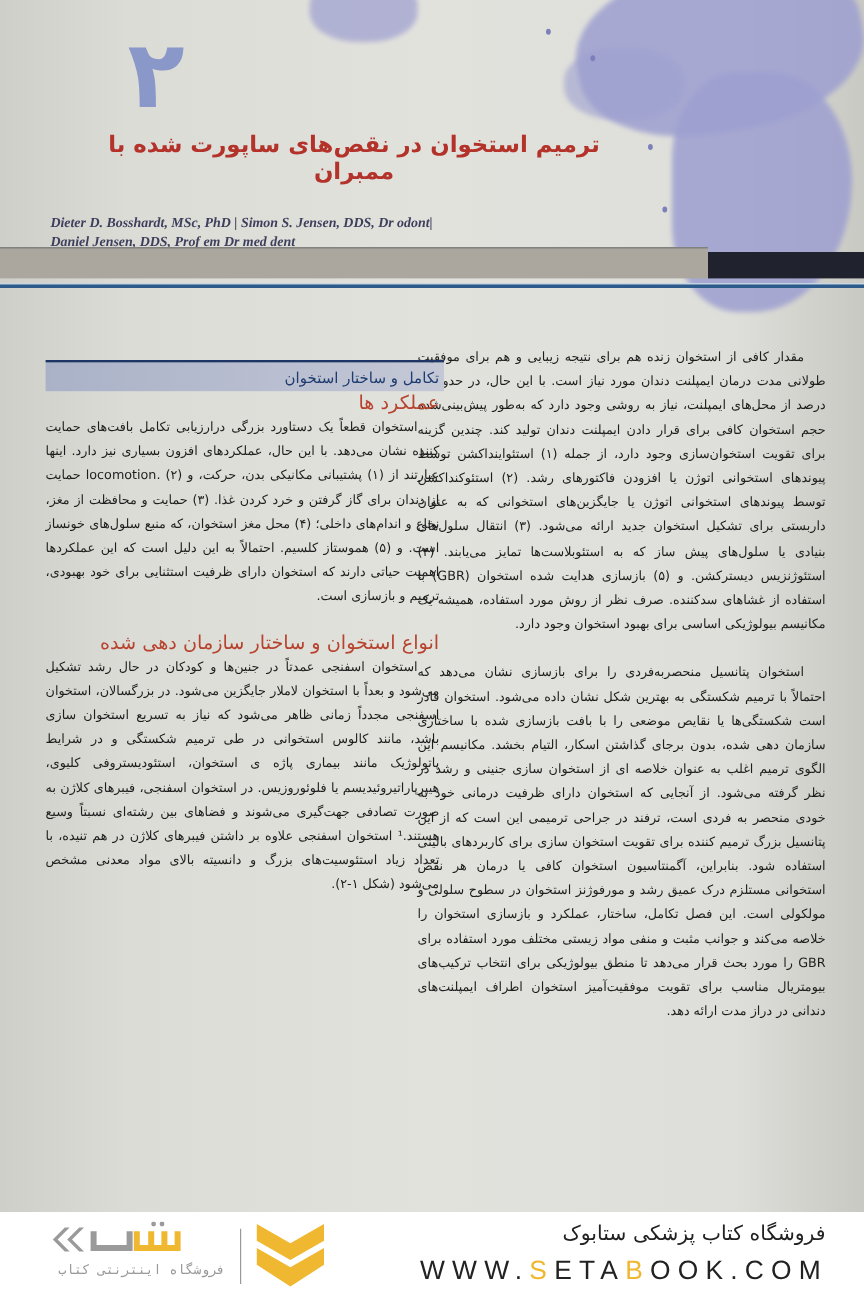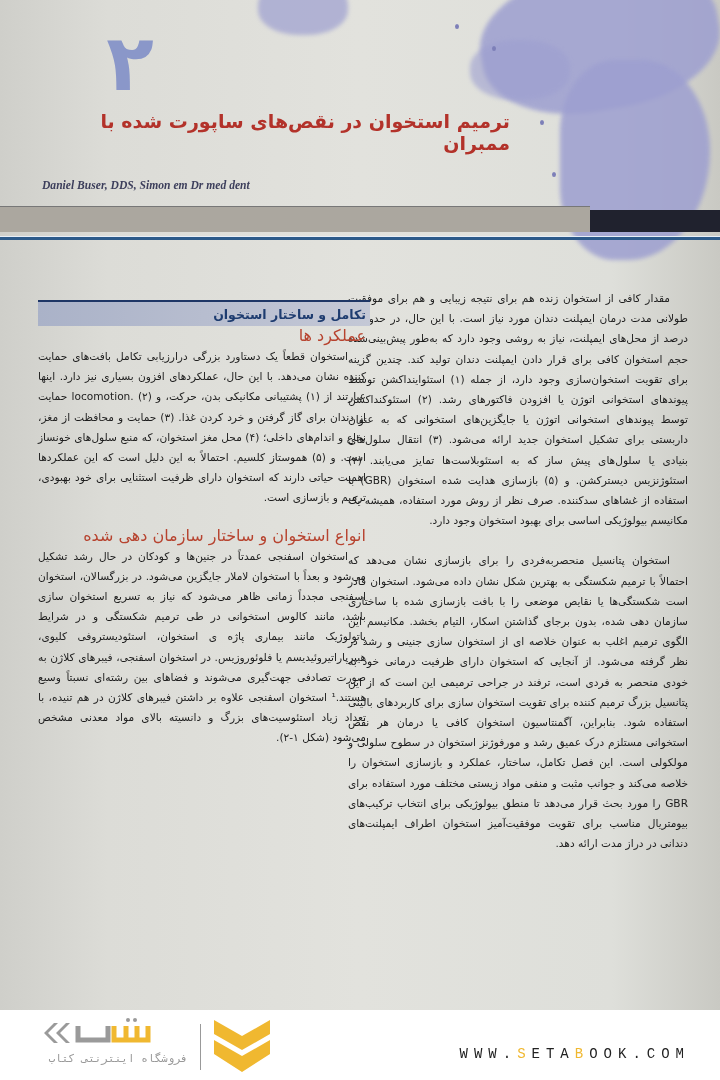--- a/index.html
+++ b/index.html
@@ -18,21 +18,21 @@
   .blob.b3 { left: 258px; top: -20px; width: 90px;  height: 55px;  opacity:.7; }
   .blob.b4 { left: 470px; top: 40px;  width: 100px; height: 60px; opacity:.6;}
   .dot { position:absolute; width:4px; height:5px; border-radius:50%; background:#7d7fb8; }
 
   .chapter-num {
     position: absolute; left: 100px; top: 28px; width: 60px; height: 70px;
     color: #8a97c9; font-size: 78px; font-weight: bold; line-height: 70px;
     font-family: "DejaVu Sans", sans-serif; text-align: center;
   }
   .chapter-title {
-    position: absolute; left: 80px; top: 110px; width: 430px; text-align: right;
+    position: absolute; left: 80px; top: 110px; width: 430px; text-align: center;
     direction: rtl; color: #b3322a; font-weight: bold; font-size: 19px;
     font-family: "DejaVu Sans", sans-serif;
   }
   .authors {
     position: absolute; left: 42px; top: 178px; width: 480px;
     font-family: "Liberation Serif", serif; font-style: italic; font-weight: bold;
     font-size: 11.6px; color: #3d3f5c; line-height: 16px;
   }
   .band-grey { position: absolute; left: 0; top: 206px; width: 590px; height: 26px; background: #aba79f; border-top: 1px solid #777; }
   .band-dark { position: absolute; left: 590px; top: 210px; width: 130px; height: 22px; background: #20222e; }
@@ -41,29 +41,29 @@
   .col {
     position: absolute; direction: rtl; text-align: justify;
     font-family: "DejaVu Sans", sans-serif; font-size: 10.6px; line-height: 20.2px; color: #1d1d1d;
   }
   .col-right { left: 348px; top: 288px; width: 340px; }
   .col-left  { left: 38px;  top: 300px; width: 328px; }
   .col p { text-indent: 18px; }
 
   .sec-head {
     direction: rtl; background: linear-gradient(90deg, #aab2c8, #c4c8d6);
-    border-top: 2px solid #1e3666; color: #1e3c70; font-weight: bold; font-size: 12.5px;
+    border-top: 2px solid #1e3666; color: #1e3c70; font-weight: normal; font-size: 12.5px;
     padding: 2px 4px; height: 26px; line-height: 22px; margin-left: 0; margin-right: -4px;
   }
   .sub-head { color: #b7432f; font-size: 16px; line-height: 20px; font-weight: normal; }
   .sub-head.gap { margin-top: 18px; }
 
   .footer { position: absolute; left: 0; top: 1010px; width: 720px; height: 70px; background: #ffffff; }
   .store-title { position: absolute; right: 32px; top: 8px; direction: rtl; font-size: 17px; color: #222; font-family: "DejaVu Sans", sans-serif; }
-  .store-url { position: absolute; right: 30px; top: 36px; font-size: 14px; letter-spacing: 6px; color: #222; font-family: Liberation Mono, monospace; }
+  .store-url { position: absolute; right: 30px; top: 36px; font-size: 22px; letter-spacing: 6px; color: #222; font-family: Liberation Sans, sans-serif; }
   .store-url .hl { color: #f0b830; }
   .logo-mark { position: absolute; left: 212px; top: 6px; width: 60px; height: 58px; }
   .logo-divider { position: absolute; left: 200px; top: 14px; width: 1px; height: 46px; background: #999; }
   .logo-word { position: absolute; left: 40px; top: 8px; width: 150px; height: 30px; }
   .logo-sub { position: absolute; left: 48px; top: 42px; width: 140px; direction: rtl; text-align: center; font-size: 11px; color: #999; font-family: Liberation Mono, monospace; }
 </style>
 </head>
 <body>
 
 <div class="page">
@@ -73,21 +73,22 @@
   <div class="blob b4"></div>
   <div class="dot" style="left:455px;top:24px"></div>
   <div class="dot" style="left:492px;top:46px"></div>
   <div class="dot" style="left:540px;top:120px"></div>
   <div class="dot" style="left:552px;top:172px"></div>
   <div class="dot" style="left:568px;top:218px"></div>
 
   <div class="chapter-num">۲</div>
   <div class="chapter-title">ترمیم استخوان در نقص‌های ساپورت شده با ممبران</div>
   <div class="authors">
-    <div>Daniel Buser, DDS, Simon em Dr med dent</div>
+    <div>Dieter D. Bosshardt, MSc, PhD | Simon S. Jensen, DDS, Dr odont|</div>
+    <div>Daniel Jensen, DDS, Prof em Dr med dent</div>
   </div>
   <div class="band-grey"></div>
   <div class="band-dark"></div>
   <div class="band-blue"></div>
 
   <div class="col col-right">
     <p>مقدار کافی از استخوان زنده هم برای نتیجه زیبایی و هم برای موفقیت طولانی مدت درمان ایمپلنت دندان مورد نیاز است. با این حال، در حدود ۵۰ درصد از محل‌های ایمپلنت، نیاز به روشی وجود دارد که به‌طور پیش‌بینی‌شده حجم استخوان کافی برای قرار دادن ایمپلنت دندان تولید کند. چندین گزینه برای تقویت استخوان‌سازی وجود دارد، از جمله (۱) استئواینداکشن توسط پیوندهای استخوانی اتوژن یا افزودن فاکتورهای رشد. (۲) استئوکنداکشن توسط پیوندهای استخوانی اتوژن یا جایگزین‌های استخوانی که به عنوان داربستی برای تشکیل استخوان جدید ارائه می‌شود. (۳) انتقال سلول‌های بنیادی یا سلول‌های پیش ساز که به استئوبلاست‌ها تمایز می‌یابند. (۴) استئوژنزیس دیسترکشن. و (۵) بازسازی هدایت شده استخوان (GBR) با استفاده از غشاهای سدکننده. صرف نظر از روش مورد استفاده، همیشه یک مکانیسم بیولوژیکی اساسی برای بهبود استخوان وجود دارد.</p>
     <p style="margin-top:20px">استخوان پتانسیل منحصربه‌فردی را برای بازسازی نشان می‌دهد که احتمالاً با ترمیم شکستگی به بهترین شکل نشان داده می‌شود. استخوان قادر است شکستگی‌ها یا نقایص موضعی را با بافت بازسازی شده با ساختاری سازمان دهی شده، بدون برجای گذاشتن اسکار، التیام بخشد. مکانیسم این الگوی ترمیم اغلب به عنوان خلاصه ای از استخوان سازی جنینی و رشد در نظر گرفته می‌شود. از آنجایی که استخوان دارای ظرفیت درمانی خود به خودی منحصر به فردی است، ترفند در جراحی ترمیمی این است که از این پتانسیل بزرگ ترمیم کننده برای تقویت استخوان سازی برای کاربردهای بالینی استفاده شود. بنابراین، آگمنتاسیون استخوان کافی یا درمان هر نقص استخوانی مستلزم درک عمیق رشد و مورفوژنز استخوان در سطوح سلولی و مولکولی است. این فصل تکامل، ساختار، عملکرد و بازسازی استخوان را خلاصه می‌کند و جوانب مثبت و منفی مواد زیستی مختلف مورد استفاده برای GBR را مورد بحث قرار می‌دهد تا منطق بیولوژیکی برای انتخاب ترکیب‌های بیومتریال مناسب برای تقویت موفقیت‌آمیز استخوان اطراف ایمپلنت‌های دندانی در دراز مدت ارائه دهد.</p>
   </div>
 
@@ -108,14 +109,15 @@
     <path d="M74 8 v14 h34 v-14 M86 8 v14 M97 8 v14" stroke="#f0b830" stroke-width="5" fill="none"></path>
     <circle cx="88" cy="2" r="2" fill="#9a9a9a"></circle>
       <circle cx="95" cy="2" r="2" fill="#9a9a9a"></circle>
   </svg>
   <div class="logo-sub">فروشگاه اینترنتی کتاب</div>
   <div class="logo-divider"></div>
   <svg class="logo-mark" viewBox="0 0 60 58">
     <path d="M2 4 L30 20 L58 4 L58 18 L30 34 L2 18 Z" fill="#f0b830"></path>
     <path d="M2 24 L30 40 L58 24 L58 38 L30 56 L2 38 Z" fill="#f0b830"></path>
   </svg>
+  <div class="store-title">فروشگاه کتاب پزشکی ستابوک</div>
   <div class="store-url"><span>WWW.</span><span class="hl">S</span><span>ETA</span><span class="hl">B</span><span>OOK.COM</span></div>
 </div>
 
 </body></html>

